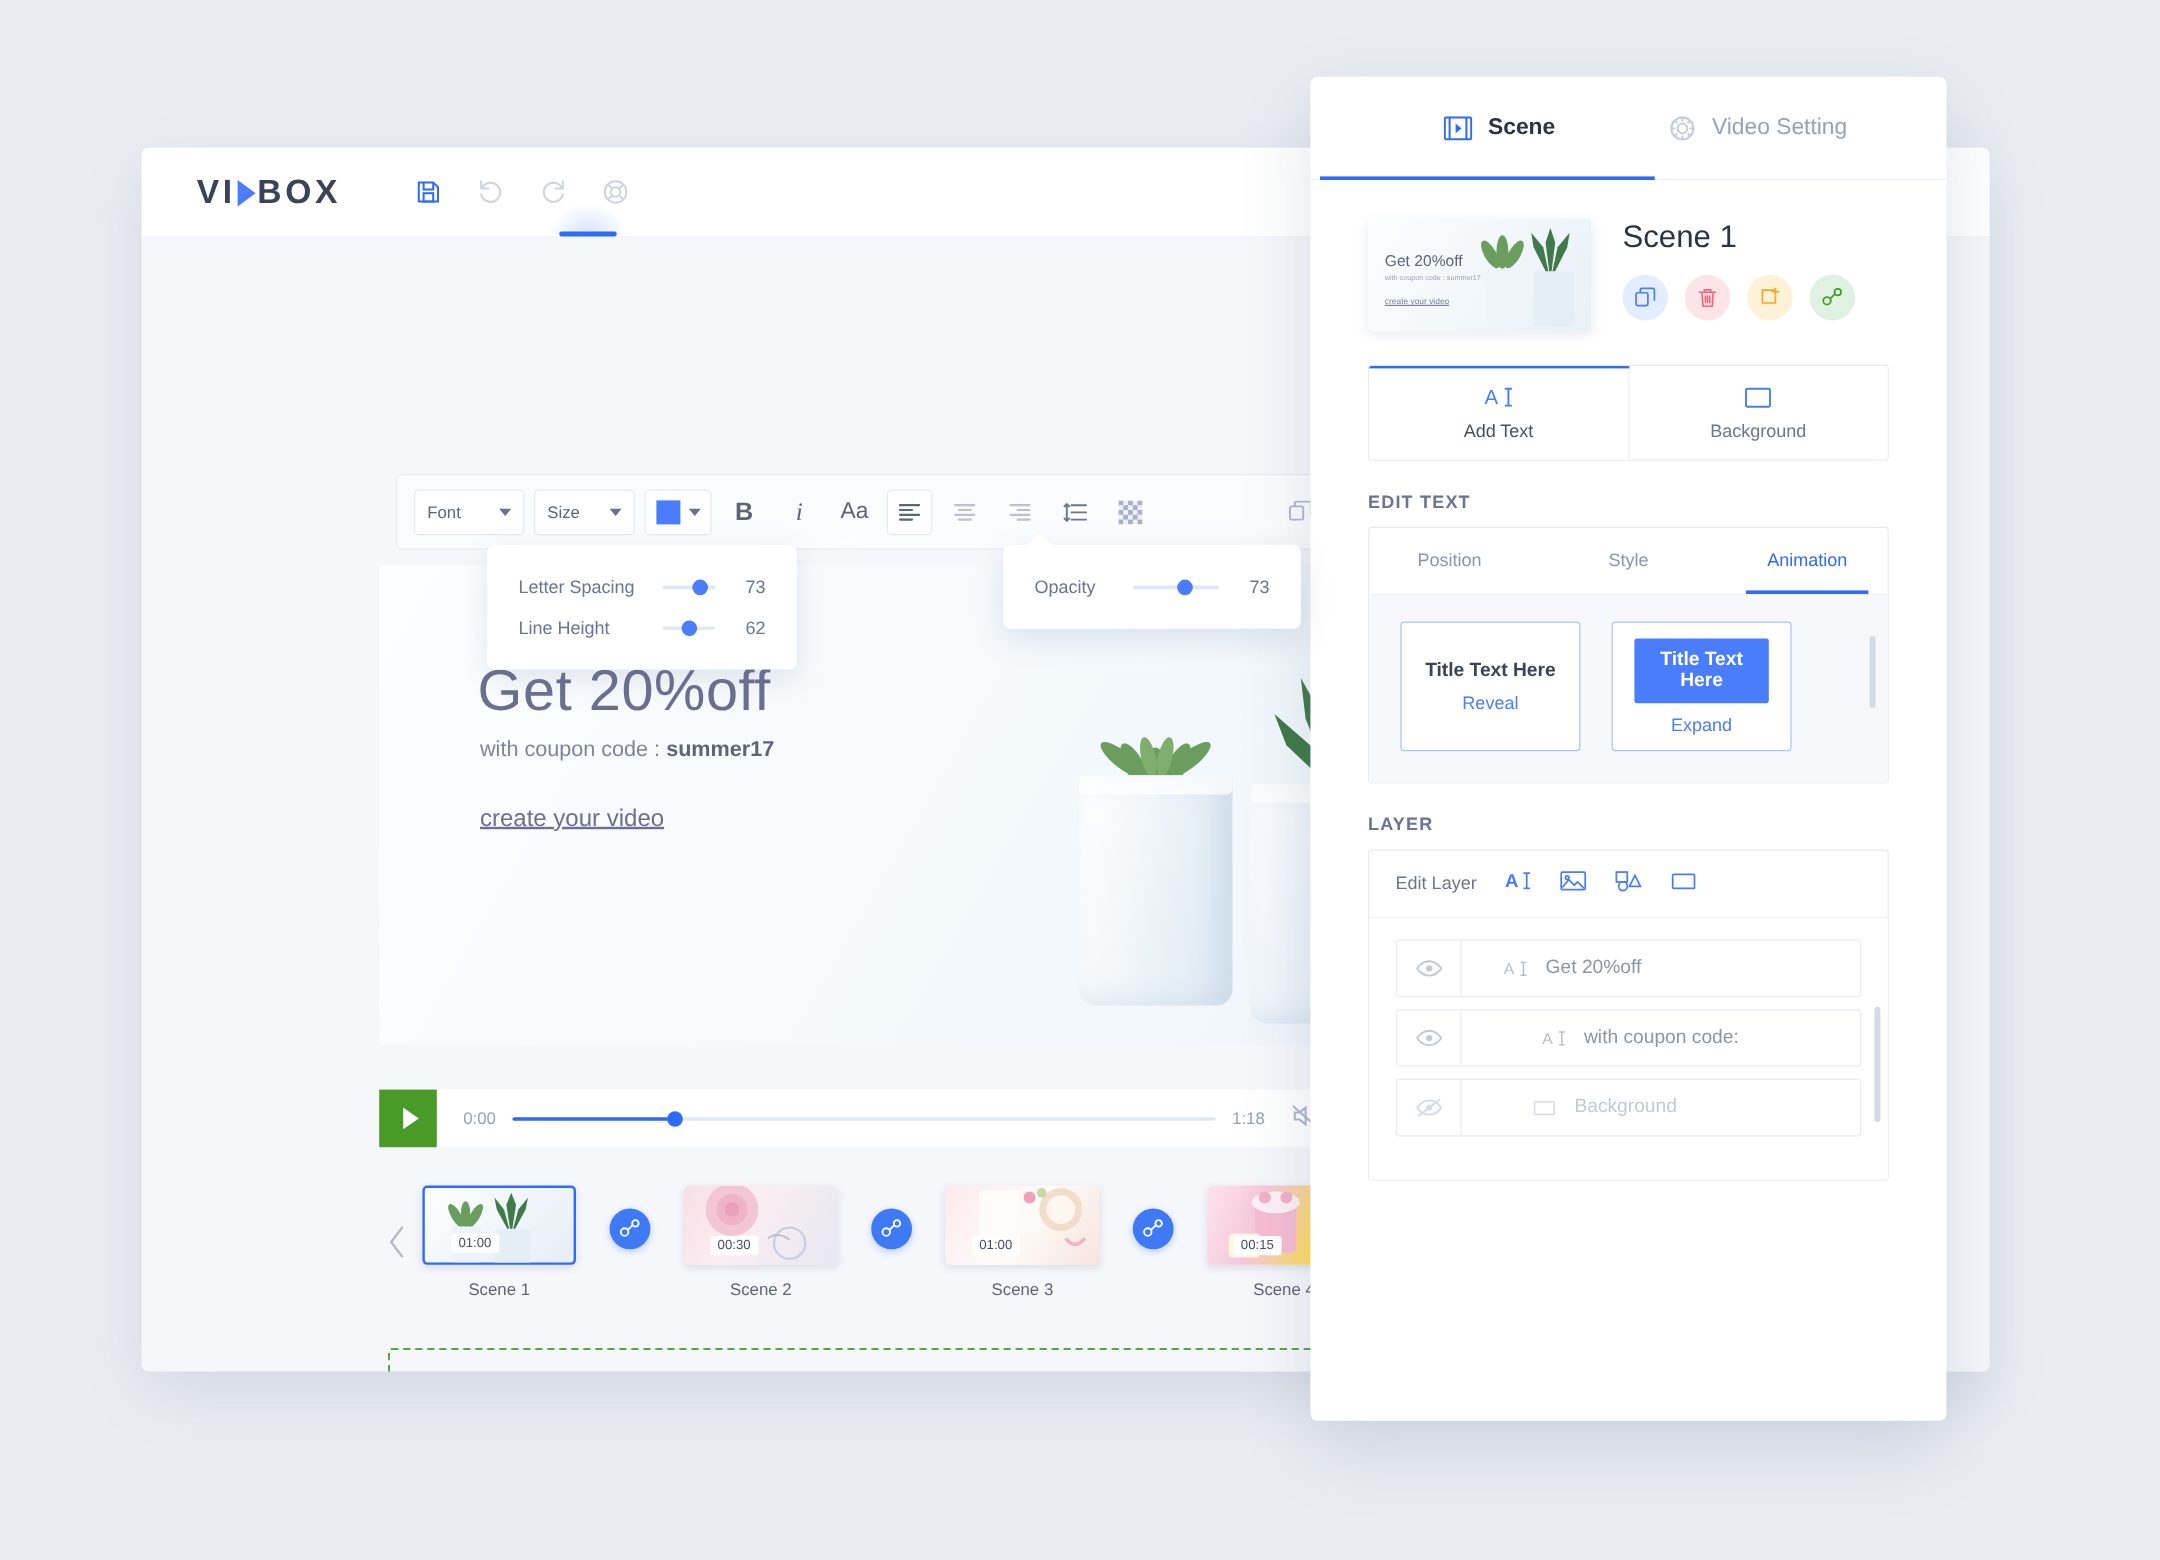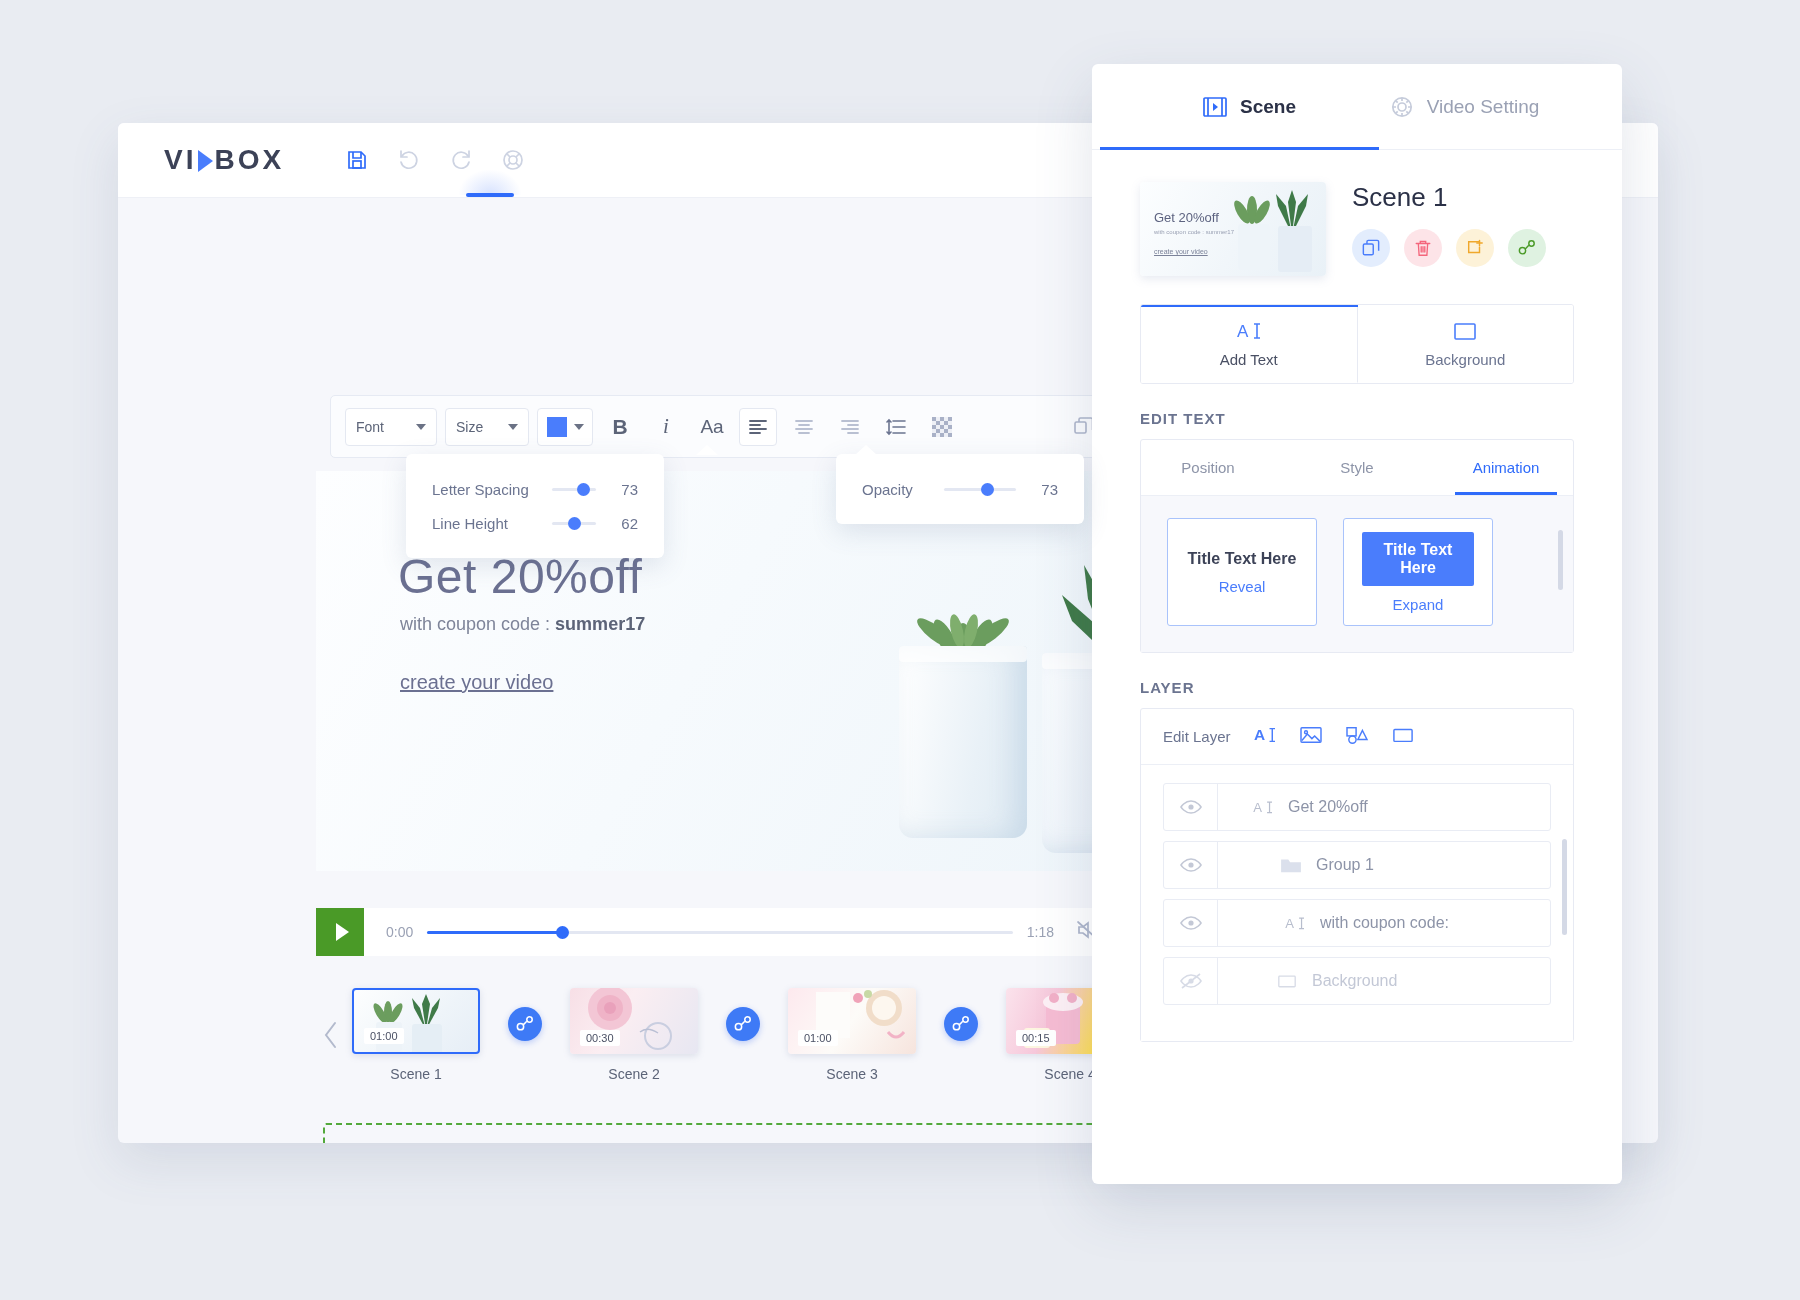--- a/index.html
+++ b/index.html
@@ -179,21 +179,21 @@
   .arrow-btn { width:30px; display:flex; align-items:center; justify-content:center; cursor:pointer; color:#b3bacd; font-size:30px; }
   .scenes { flex:1; display:flex; align-items:center; justify-content:space-between; padding:0 6px; }
   .scene-item { position:relative; width:128px; }
   .scene-thumb {
     width:128px; height:66px; border-radius:4px; position:relative; overflow:hidden;
     box-shadow: 0 2px 7px rgba(110,125,160,0.2);
     cursor:pointer;
   }
   .scene-item.active .scene-thumb { border: 2px solid #2f6bfa; }
   .scene-dur {
-    position:absolute; left:10px; bottom:8px;
+    position:absolute; left:22px; bottom:8px;
     background:#fff; border-radius:2px; font-size:11px; color:#4a5064; padding:2px 6px;
   }
   .scene-label { text-align:center; font-size:14px; color:#5c6478; margin-top:12px; }
   .trans-btn {
     width:34px;height:34px;border-radius:50%; background:#3e7af6;
     display:flex;align-items:center;justify-content:center; cursor:pointer;
     flex: 0 0 auto;
     margin-bottom: 22px;
     box-shadow: 0 2px 6px rgba(50,100,240,0.3);
   }
@@ -755,34 +755,20 @@
         </div>
         <div class="layer-main">
           <svg width="22" height="18" viewBox="0 0 26 22">
             <text x="1" y="17" font-family="Liberation Sans, sans-serif" font-size="16" fill="#b7bdcd">A</text>
             <path d="M18 5h6M18 18h6M21 5v13" stroke="#b7bdcd" stroke-width="1.5" fill="none"></path>
           </svg>
           <span>Get 20%off</span>
         </div>
       </div>
 
-      <div class="layer-row">
-        <div class="layer-eye">
-          <svg width="22" height="16" viewBox="0 0 22 16" fill="none" stroke="#c3c8d6" stroke-width="1.6">
-              <path d="M1 8s3.6-6 10-6 10 6 10 6-3.6 6-10 6S1 8 1 8z"></path>
-              <circle cx="11" cy="8" r="2.6" fill="#c3c8d6" stroke="none"></circle>
-            </svg>
-        </div>
-        <div class="layer-main" style="padding-left:62px">
-          <svg width="22" height="18" viewBox="0 0 24 20">
-            <path d="M1 4h8l2 3h12v11H1z" fill="#dbe0ec"></path>
-          </svg>
-          <span>Group 1</span>
-        </div>
-      </div>
 
       <div class="layer-row">
         <div class="layer-eye">
           <svg width="22" height="16" viewBox="0 0 22 16" fill="none" stroke="#c3c8d6" stroke-width="1.6">
               <path d="M1 8s3.6-6 10-6 10 6 10 6-3.6 6-10 6S1 8 1 8z"></path>
               <circle cx="11" cy="8" r="2.6" fill="#c3c8d6" stroke="none"></circle>
             </svg>
         </div>
         <div class="layer-main" style="padding-left:66px">
           <svg width="22" height="18" viewBox="0 0 26 22">

